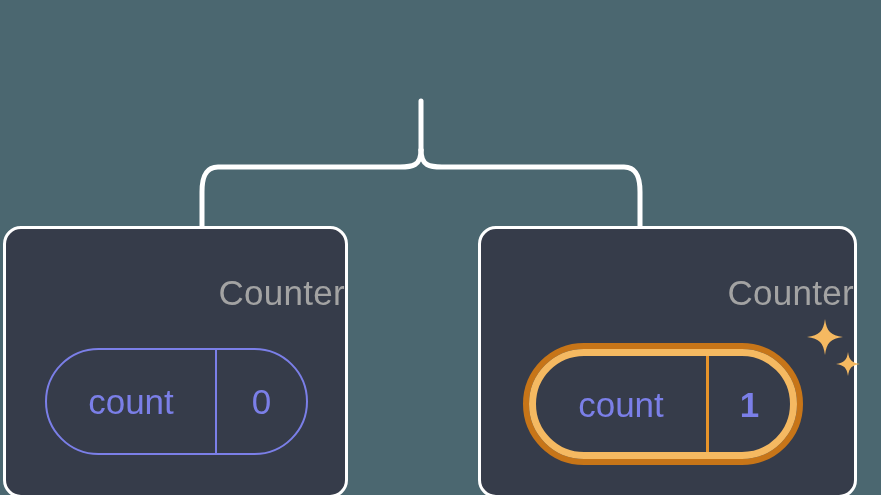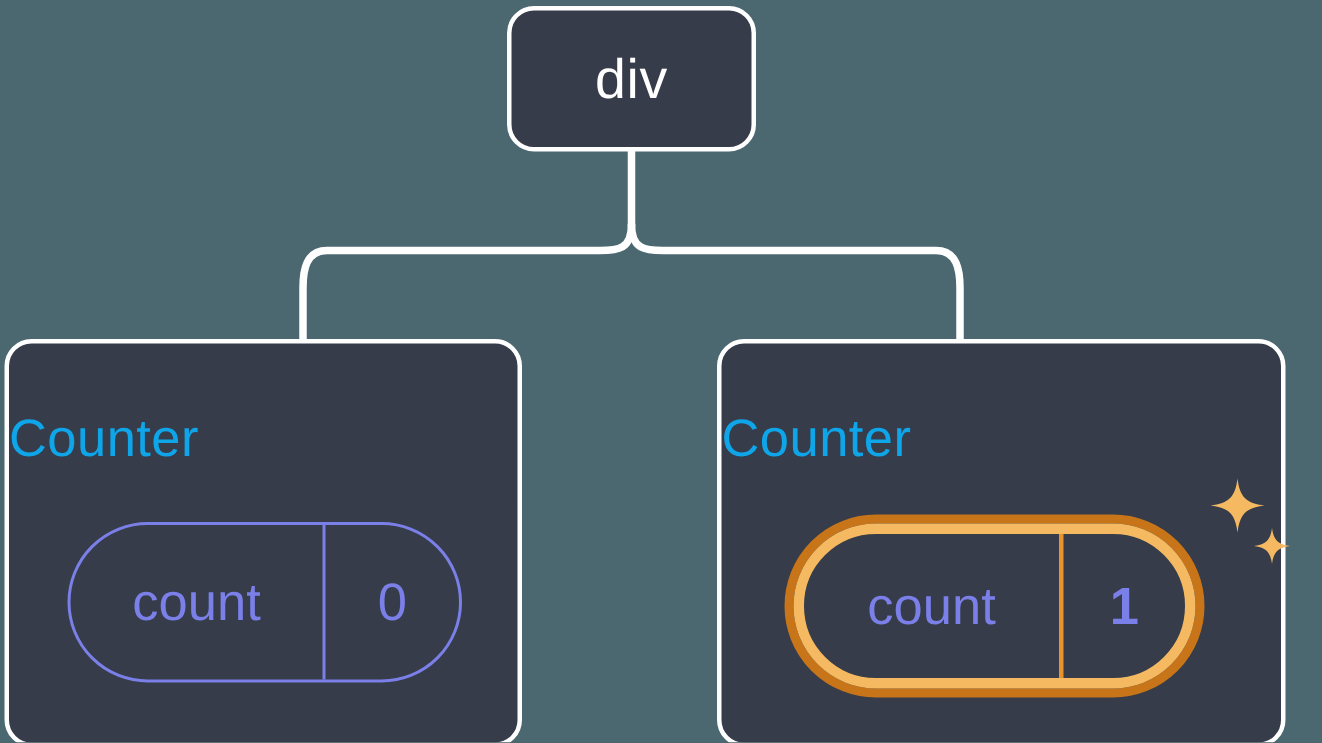--- a/index.html
+++ b/index.html
@@ -59,22 +59,22 @@
     top: 226px;
     width: 379px;
     height: 272px;
   }
 
   .counter-title {
     position: absolute;
     left: 0;
     right: 0;
     top: 46px;
-    text-align: left;
-    color: #0ea5e9;
+    text-align: right;
+    color: #a3a3a3;
     font-size: 35px;
     line-height: 1;
     letter-spacing: 0.3px;
   }
 
   
   #pill-left {
     position: absolute;
     left: 39px;
     top: 119px;
@@ -186,23 +186,20 @@
              L 218 167
              C 204 167, 202 180, 202 192
              L 202 226" fill="none" stroke="#ffffff" stroke-width="5" stroke-linecap="round"></path>
     <path d="M 421 150
              C 421 166, 430 167, 442 167
              L 624 167
              C 638 167, 640 180, 640 192
              L 640 226" fill="none" stroke="#ffffff" stroke-width="5" stroke-linecap="round"></path>
   </svg>
 
-  <div id="div-box" class="node-box">
-    <span id="div-label">div</span>
-  </div>
 
   <div id="counter-left" class="node-box">
     <div class="counter-title">Counter</div>
 
     <div id="pill-left">
       <div class="cell-key">
         <span class="key-text">count</span>
       </div>
       <div class="cell-val">
         <span class="val-text">0</span>

